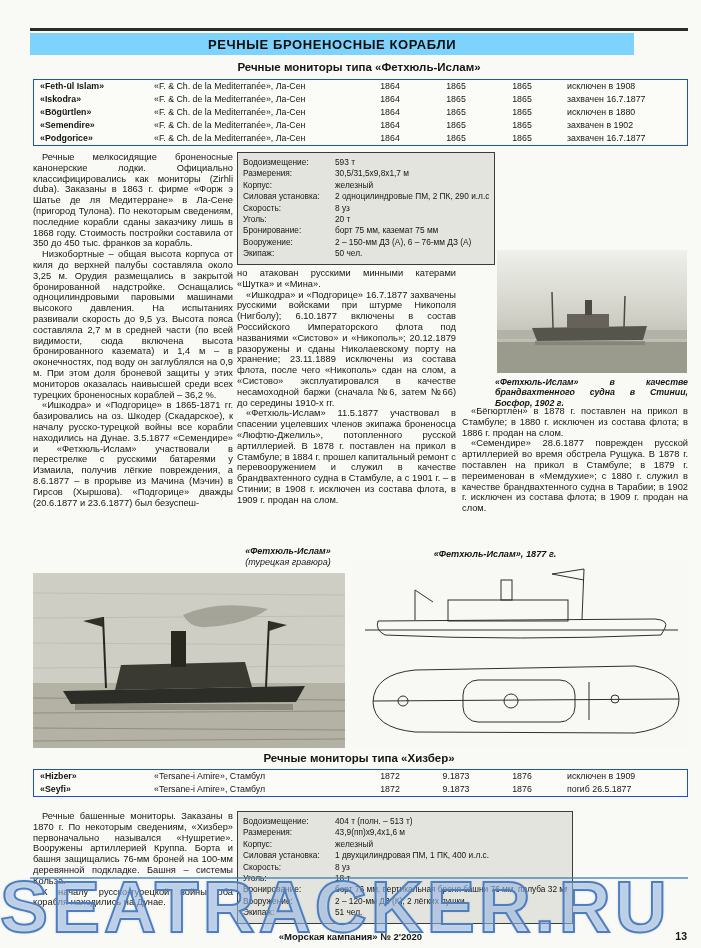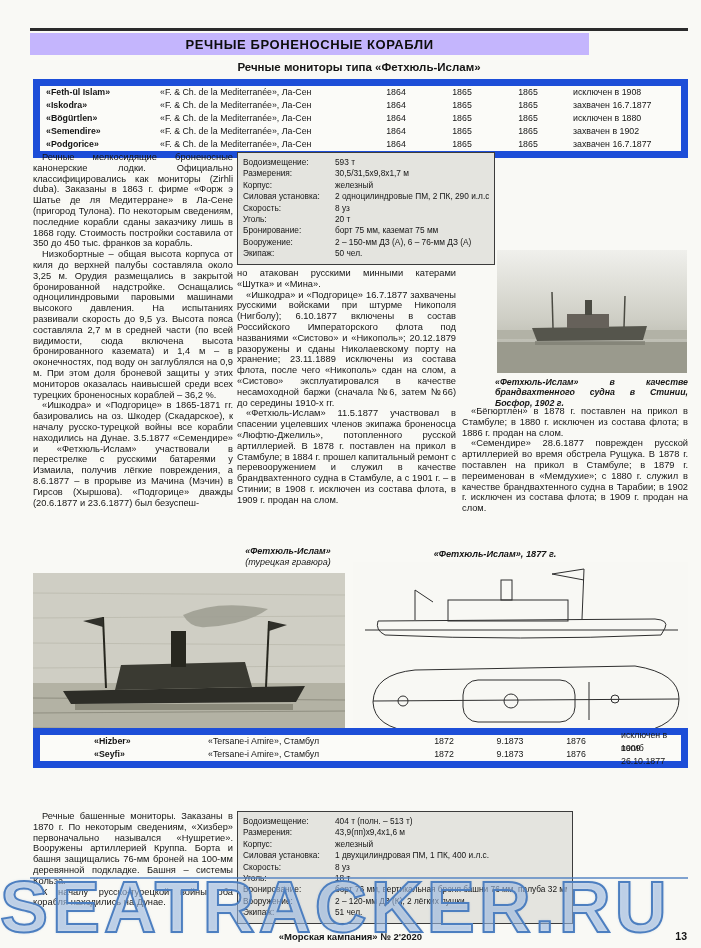--- a/index.html
+++ b/index.html
@@ -4,34 +4,34 @@
 <style>
   * { margin:0; padding:0; box-sizing:border-box; }
   html,body { background:#8f8f8f; }
   .page {
     position:relative; width:701px; height:948px; margin:0 auto;
     background:#f9f9f5; color:#151515; overflow:hidden;
     font-family:"Liberation Sans", sans-serif;
   }
   .top-rule { position:absolute; left:30px; top:28px; width:658px; height:3px; background:#2b2b2b; }
   .header-bar {
-    position:absolute; left:30px; top:33px; width:559px; height:22px;
-    background:#c4b5fd; display:flex; align-items:center; justify-content:center;
+    position:absolute; left:30px; top:33px; width:604px; height:22px;
+    background:#7dd3fc; display:flex; align-items:center; justify-content:center;
     font-weight:bold; font-size:13px; letter-spacing:.6px; color:#0e0e0e;
   }
   .s-title { position:absolute; left:30px; width:658px; text-align:center; font-weight:bold; font-size:11.5px; }
   .s1-title { top:61px; }
   .s2-title { top:752px; }
 
   .ships-table {
-    position:absolute; left:33px; width:655px; border:7px solid #1d4ed8;
+    position:absolute; left:33px; width:655px; border:1px solid #1d4ed8;
     font-size:8.8px; background:#fbfbf8;
   }
   .t1 { top:79px; }
-  .t2 { top:728px;padding-left:48px; }
+  .t2 { top:769px; }
   .srow { display:flex; height:13px; line-height:13px; align-items:center; }
   .c1 { width:118px; padding-left:6px; font-weight:bold; }
   .c2 { width:205px; padding-left:2px; }
   .c3,.c4,.c5 { width:66px; text-align:center; }
   .c6 { flex:1; padding-left:12px; }
 
   .text-col { position:absolute; font-size:9.3px; line-height:10.8px; text-align:justify; overflow:hidden; }
   .text-col p { text-indent:9px; }
   .text-col p.cont { text-indent:0; }
   .left-col-1  { left:33px;  top:152px; width:200px; height:393px; }
@@ -275,21 +275,21 @@
       <span class="c4">9.1873</span>
       <span class="c5">1876</span>
       <span class="c6">исключен в 1909</span>
     </div>
     <div class="srow">
       <span class="c1">«Seyfi»</span>
       <span class="c2">«Tersane-i Amire», Стамбул</span>
       <span class="c3">1872</span>
       <span class="c4">9.1873</span>
       <span class="c5">1876</span>
-      <span class="c6">погиб 26.10.1877</span>
+      <span class="c6">погиб 26.5.1877</span>
     </div>
   </div>
 
   <div class="text-col left-col-2">
     <p>Речные башенные мониторы. Заказаны в 1870 г. По некоторым сведениям, «Хизбер» первоначально назывался «Нушретие». Вооружены артиллерией Круппа. Борта и башня защищались 76-мм броней на 100-мм деревянной подкладке. Башня – системы Кольза.</p>
     <p>К началу русско-турецкой войны оба корабля находились на Дунае.</p>
   </div>
 
   <div class="spec-table spec2">
     <div class="spec-row">

